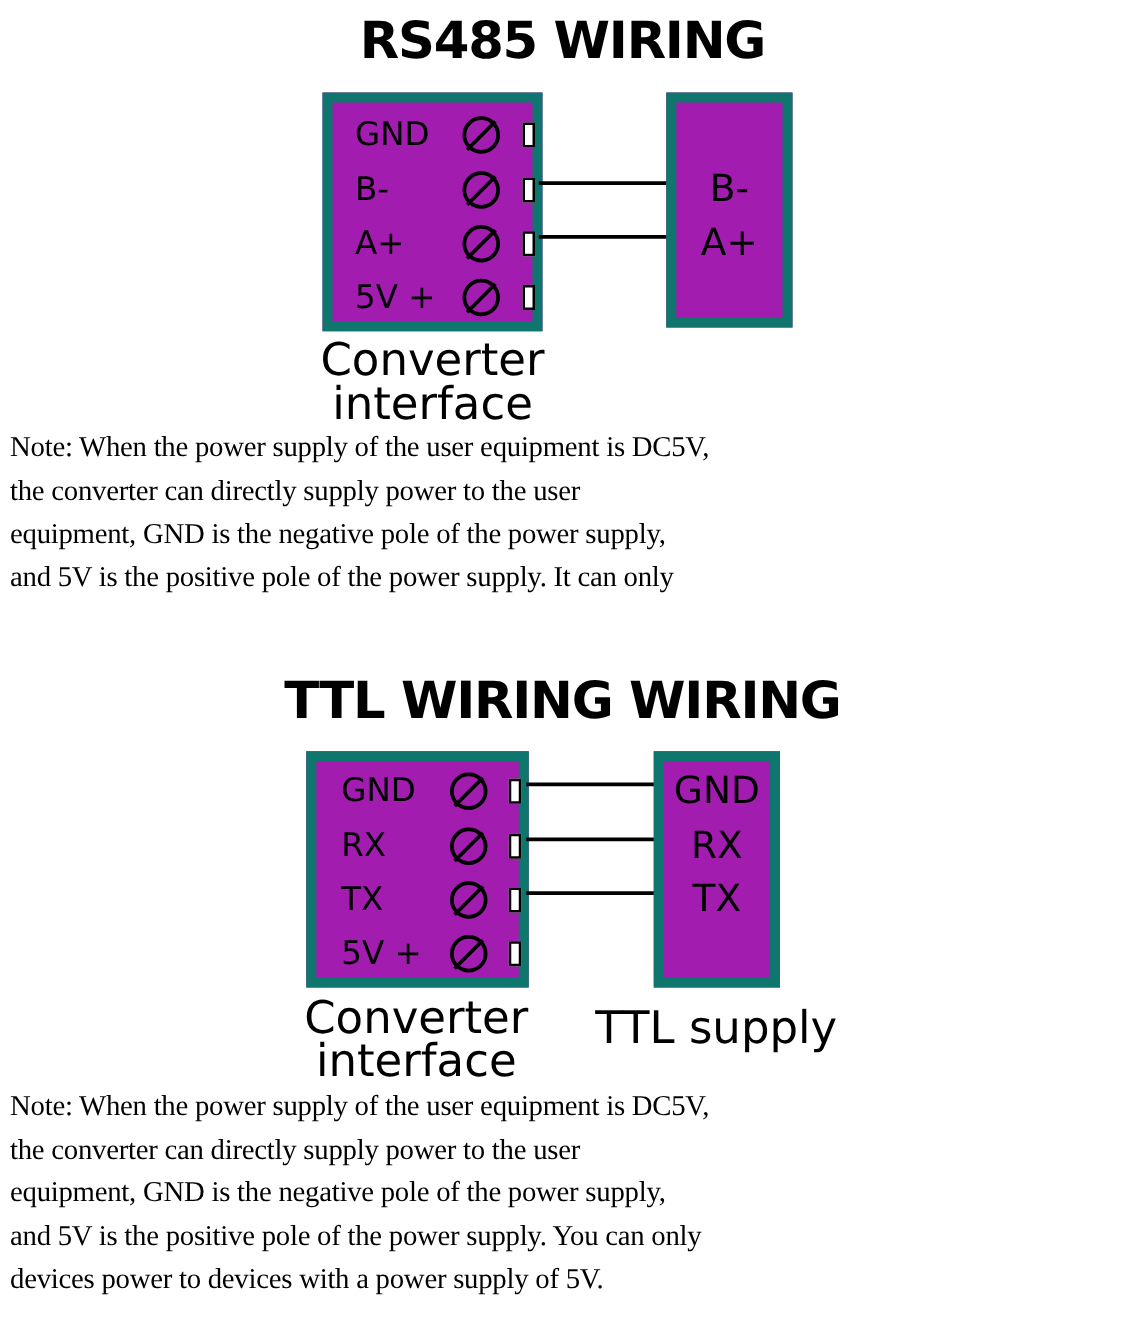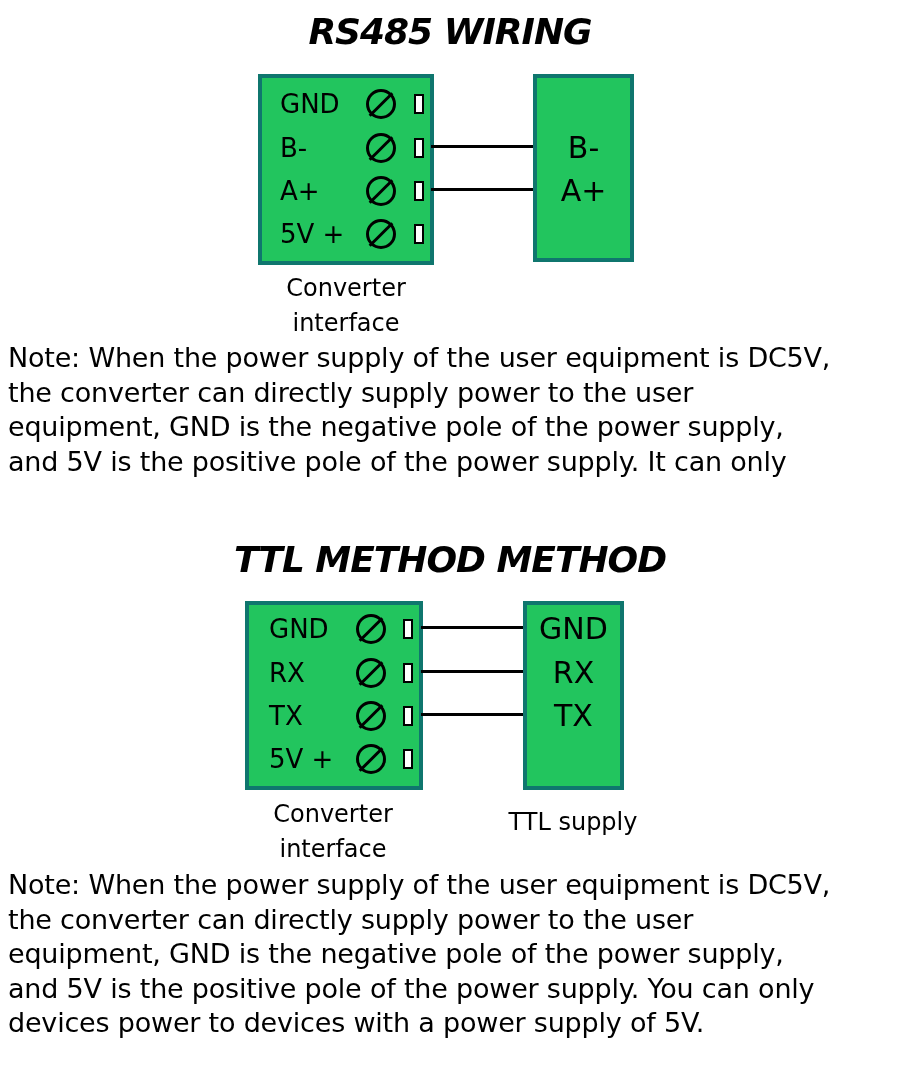--- a/index.html
+++ b/index.html
@@ -3,24 +3,24 @@
 <meta charset="utf-8">
 <style>
   html,body{margin:0;padding:0;background:#ffffff;}
   .page{
     position:relative;width:900px;height:1070px;background:#ffffff;
     font-family:"DejaVu Sans","Liberation Sans",sans-serif;color:#000;
     overflow:hidden;
   }
   .title{
     position:absolute;left:0;width:100%;text-align:center;
-    font-size:36px;font-weight:700;letter-spacing:-1px;line-height:38px;font-style:italic;
+    font-size:41px;font-weight:700;letter-spacing:-1px;line-height:38px;
   }
   .box{
-    position:absolute;border:4px solid #0f766e;background:#22c55e;box-sizing:border-box;
+    position:absolute;border:8px solid #0f766e;background:#a21caf;box-sizing:border-box;
   }
   .trow{position:absolute;left:0;right:0;height:44px;}
   .tlabel{
     position:absolute;top:0;height:44px;line-height:44px;
     font-size:26px;white-space:nowrap;
   }
   .screw{
     position:absolute;top:50%;margin-top:-15px;width:30px;height:30px;
     border:3px solid #000;border-radius:50%;box-sizing:border-box;
   }
@@ -33,25 +33,25 @@
     border:2px solid #000;box-sizing:border-box;background:#fff;
   }
   .b1 .tlabel{left:18px;} .b1 .screw{left:104px;} .b1 .slot{left:152px;}
   .b2 .tlabel{left:20px;} .b2 .screw{left:107px;} .b2 .slot{left:154px;}
   .wire{position:absolute;height:3px;background:#000;}
   .pinrow{
     position:absolute;left:0;width:100%;height:44px;line-height:44px;
     text-align:center;font-size:30px;
   }
   .caption{
-    position:absolute;text-align:center;font-size:24px;line-height:35px;
+    position:absolute;text-align:center;font-size:36px;line-height:35px;
   }
   .note{
-    position:absolute;width:888px;font-size:27px;line-height:34.5px;
-    letter-spacing:-0.2px;white-space:nowrap;
+    position:absolute;width:888px;font-size:23px;line-height:34.5px;
+    letter-spacing:-0.2px;white-space:nowrap;font-family:Liberation Serif, serif;
   }
 </style>
 </head>
 <body>
 
 <div class="page">
 
   <div class="title" style="top:13px">RS485 WIRING</div>
 
   <div class="box b1" style="left:258px;top:74px;width:176px;height:191px">
@@ -90,21 +90,21 @@
     <div>interface</div>
   </div>
 
   <div class="note" style="left:8px;top:341px">
     <div>Note: When the power supply of the user equipment is DC5V,</div>
     <div>the converter can directly supply power to the user</div>
     <div>equipment, GND is the negative pole of the power supply,</div>
     <div>and 5V is the positive pole of the power supply. It can only</div>
   </div>
 
-  <div class="title" style="top:541px">TTL METHOD METHOD</div>
+  <div class="title" style="top:541px">TTL WIRING WIRING</div>
 
   <div class="box b2" style="left:245px;top:601px;width:178px;height:189px">
     <div class="trow" style="top:2px">
       <span class="tlabel">GND</span>
       <span class="screw"></span>
       <span class="slot"></span>
     </div>
     <div class="trow" style="top:46px">
       <span class="tlabel">RX</span>
       <span class="screw"></span>

